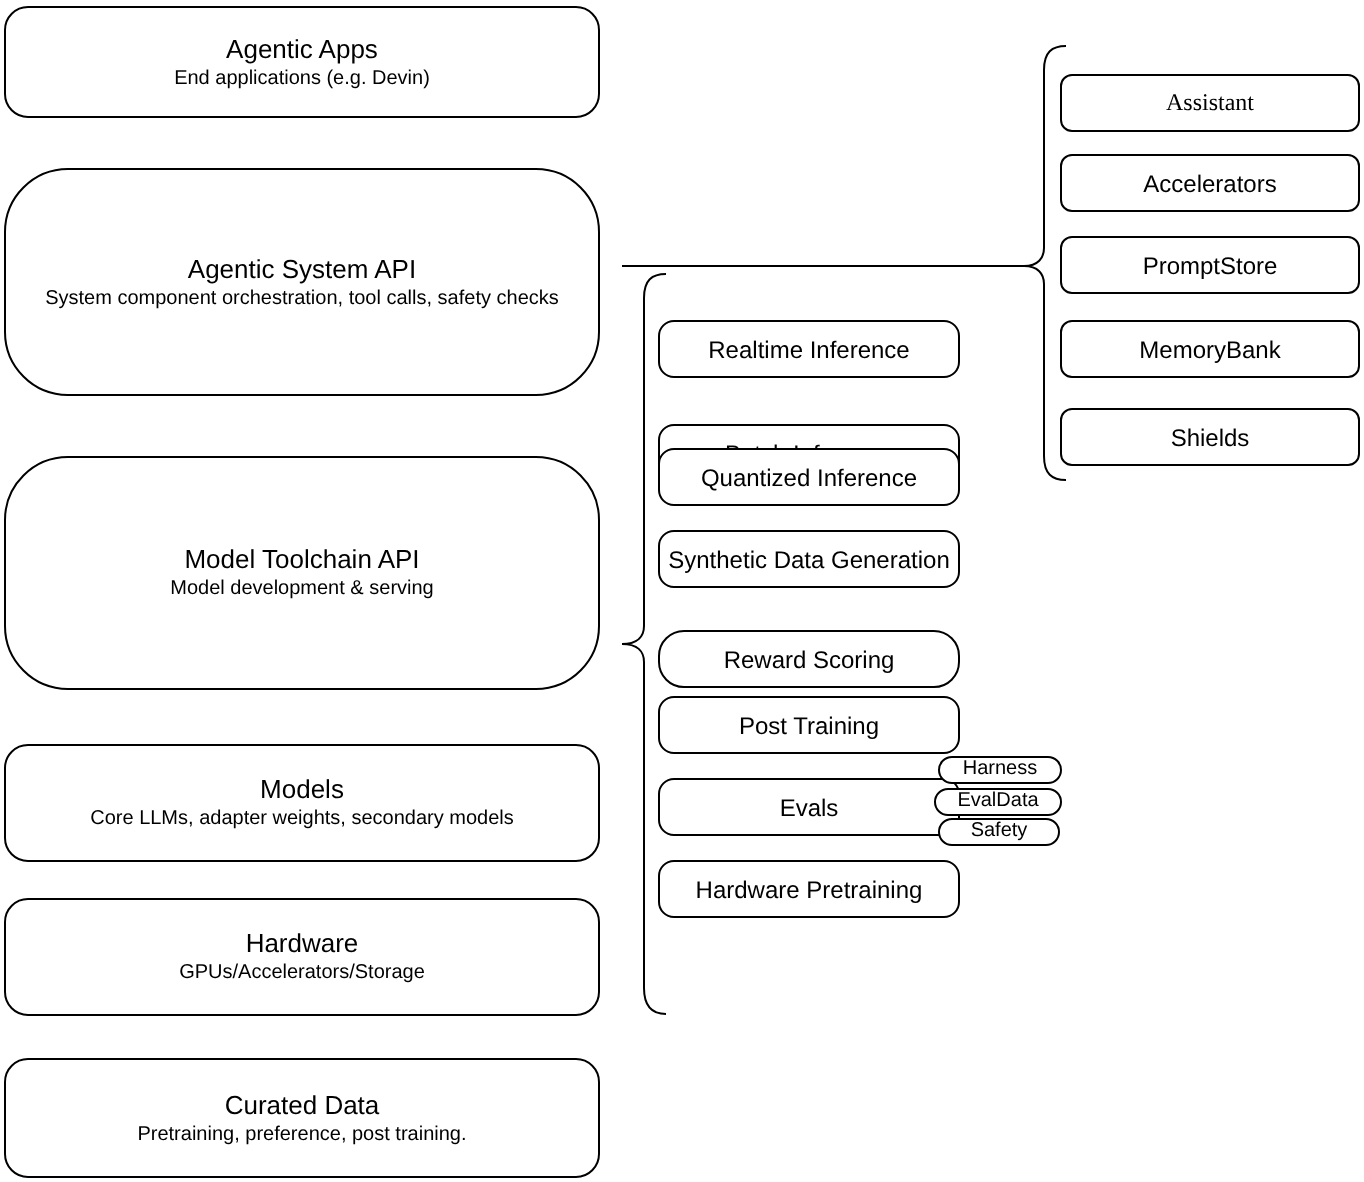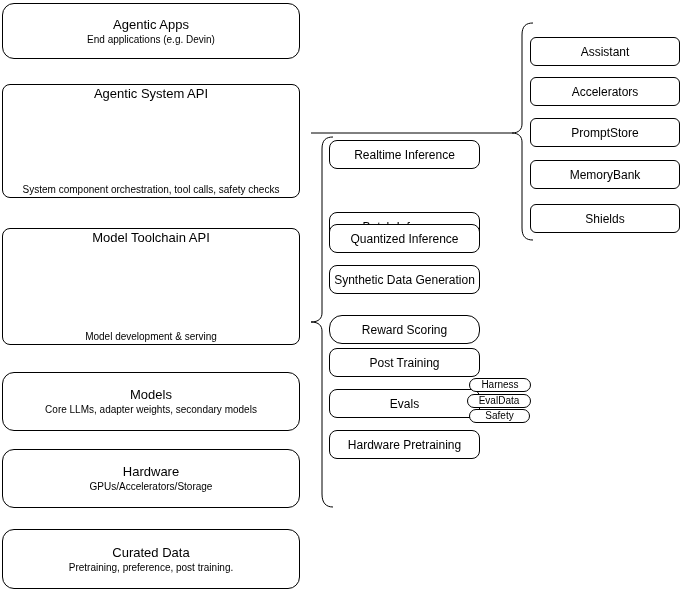--- a/index.html
+++ b/index.html
@@ -27,21 +27,21 @@
     box-sizing: border-box;
     background: #ffffff;
     border: 1px solid #000000;
     display: flex;
     flex-direction: column;
     align-items: center;
     justify-content: center;
     text-align: center;
   }
   .left-box  { left: 2px;   width: 298px; border-radius: 12px; }
-  .left-box.tall { border-radius: 8px; justify-content: space-between; }
+  .left-box.tall { border-radius: 32px; }
   .mid-box   { left: 329px; width: 151px; height: 29px; border-radius: 8px; font-size: 12px; }
   .right-box { left: 530px; width: 150px; height: 29px; border-radius: 6px; font-size: 12px; }
   .box-title    { font-size: 13px; line-height: 17px; }
   .box-subtitle { font-size: 10px; line-height: 14px; }
   .tag {
     position: absolute;
     box-sizing: border-box;
     background: #ffffff;
     border: 1px solid #000000;
     border-radius: 8px;
@@ -86,21 +86,21 @@
   <div class="box left-box" style="top:449px;height:59px;">
     <div class="box-title">Hardware</div>
     <div class="box-subtitle">GPUs/Accelerators/Storage</div>
   </div>
 
   <div class="box left-box" style="top:529px;height:60px;">
     <div class="box-title">Curated Data</div>
     <div class="box-subtitle">Pretraining, preference, post training.</div>
   </div>
 
-  <div class="box mid-box" style="top:140px;">
+  <div class="box mid-box" style="top:160px;">
     <span>Realtime Inference</span>
   </div>
   <div class="box mid-box" style="top:184px;margin-top:28px;">
     <span>Batch Inference</span>
   </div>
   <div class="box mid-box" style="top:224px;text-align:right;">
     <span>Quantized Inference</span>
   </div>
   <div class="box mid-box" style="top:265px;">
     <span>Synthetic Data Generation</span>
@@ -121,21 +121,21 @@
   <div class="tag" style="left:469px;top:378px;width:62px;height:14px;">
     <span>Harness</span>
   </div>
   <div class="tag" style="left:467px;top:394px;width:64px;height:14px;">
     <span>EvalData</span>
   </div>
   <div class="tag" style="left:469px;top:409px;width:61px;height:14px;">
     <span>Safety</span>
   </div>
 
-  <div class="box right-box" style="top:37px;">
+  <div class="box right-box" style="top:37px;font-family:Liberation Serif, serif;">
     <span>Assistant</span>
   </div>
   <div class="box right-box" style="top:77px;">
     <span>Accelerators</span>
   </div>
   <div class="box right-box" style="top:118px;">
     <span>PromptStore</span>
   </div>
   <div class="box right-box" style="top:160px;">
     <span>MemoryBank</span>

